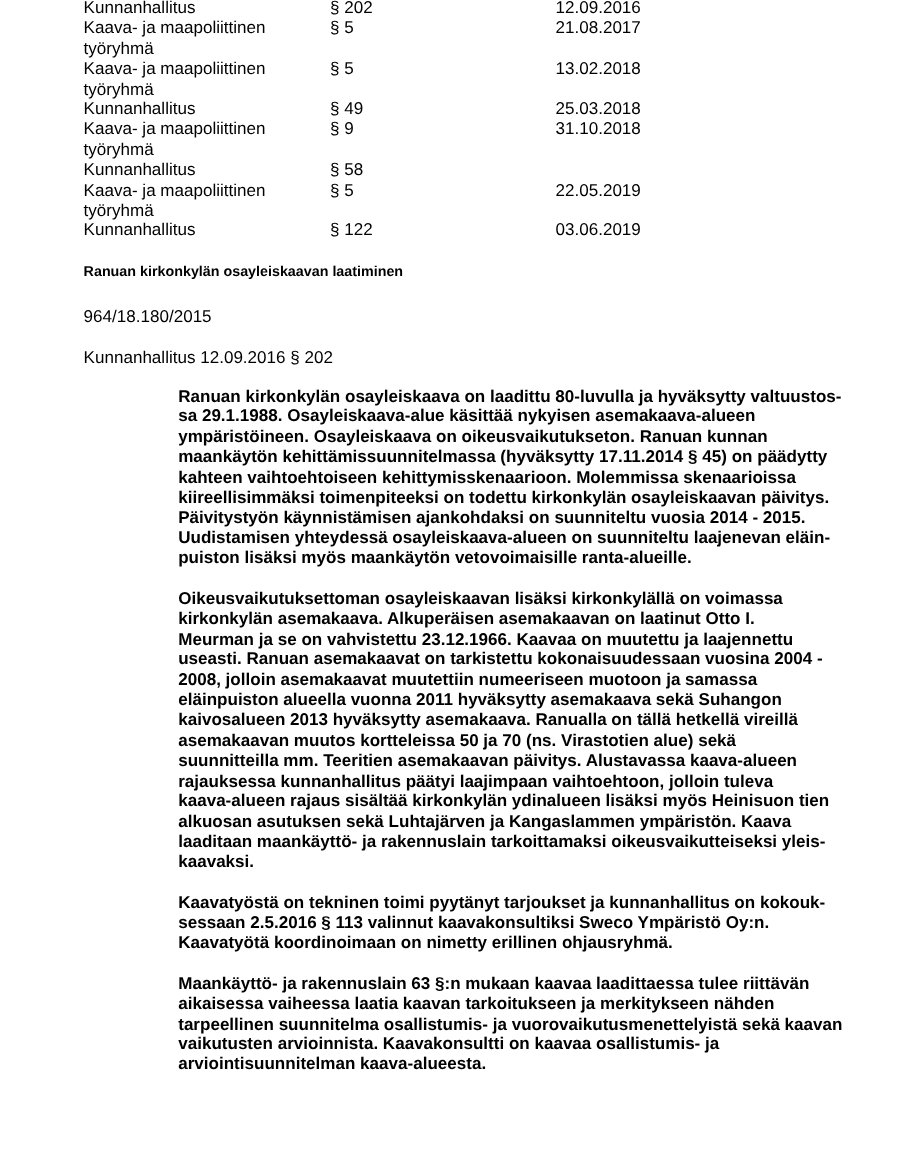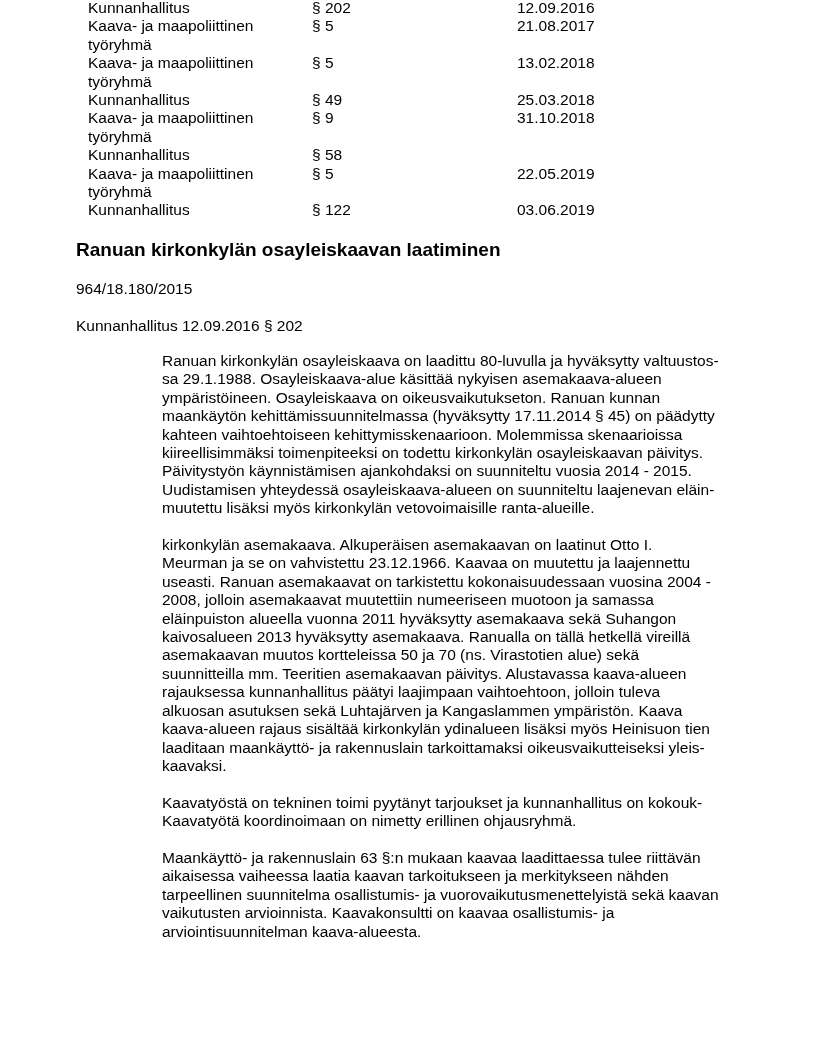--- a/index.html
+++ b/index.html
@@ -2,32 +2,32 @@
 <html><head>
 <meta charset="utf-8">
 <style>
   html, body { margin: 0; padding: 0; background: #ffffff; }
   body {
     width: 816px; height: 1056px; overflow: hidden; position: relative;
     font-family: "Liberation Sans", sans-serif; color: #000000;
     font-size: 15.5px;
   }
   .page { position: absolute; left: 0; top: 0; width: 816px; height: 1056px; }
-  .tbl { position: absolute; left: 88px; top: -1px; }
+  .tbl { position: absolute; left: 76px; top: -1px; }
   .row { display: flex; line-height: 18.4px; }
   .c1 { width: 224px; }
   .c2 { width: 205px; }
   .c3 { width: 200px; }
   .title {
     position: absolute; left: 76px; top: 239px;
-    font-weight: bold; font-size: 19px; margin: 0;
+    font-weight: bold; font-size: 13px; margin: 0;
   }
   .ref { position: absolute; left: 76px; top: 280px; margin: 0; }
   .meeting { position: absolute; left: 76px; top: 317px; margin: 0; }
-  .body { position: absolute; left: 162px; top: 352px; width: 590px; }
+  .body { position: absolute; left: 162px; top: 352px; width: 590px; font-weight: bold; }
   .body p { margin: 0 0 18.4px 0; line-height: 18.4px; }
   .body span.line { display: block; white-space: nowrap; }
 </style>
 </head>
 <body>
 
 <div class="page">
 
   <div class="tbl">
     <div class="row">
@@ -98,39 +98,41 @@
   <div class="body" id="body-text">
       <p>
         <span class="line">Ranuan kirkonkylän osayleiskaava on laadittu 80-luvulla ja hyväksytty valtuustos-</span>
         <span class="line">sa 29.1.1988. Osayleiskaava-alue käsittää nykyisen asemakaava-alueen</span>
         <span class="line">ympäristöineen. Osayleiskaava on oikeusvaikutukseton. Ranuan kunnan</span>
         <span class="line">maankäytön kehittämissuunnitelmassa (hyväksytty 17.11.2014 § 45) on päädytty</span>
         <span class="line">kahteen vaihtoehtoiseen kehittymisskenaarioon. Molemmissa skenaarioissa</span>
         <span class="line">kiireellisimmäksi toimenpiteeksi on todettu kirkonkylän osayleiskaavan päivitys.</span>
         <span class="line">Päivitystyön käynnistämisen ajankohdaksi on suunniteltu vuosia 2014 - 2015.</span>
         <span class="line">Uudistamisen yhteydessä osayleiskaava-alueen on suunniteltu laajenevan eläin-</span>
-        <span class="line">muutettu lisäksi myös kirkonkylän vetovoimaisille ranta-alueille.</span>
+        <span class="line">puiston lisäksi myös maankäytön vetovoimaisille ranta-alueille.</span>
       </p>
       <p>
+        <span class="line">Oikeusvaikutuksettoman osayleiskaavan lisäksi kirkonkylällä on voimassa</span>
         <span class="line">kirkonkylän asemakaava. Alkuperäisen asemakaavan on laatinut Otto I.</span>
         <span class="line">Meurman ja se on vahvistettu 23.12.1966. Kaavaa on muutettu ja laajennettu</span>
         <span class="line">useasti. Ranuan asemakaavat on tarkistettu kokonaisuudessaan vuosina 2004 -</span>
         <span class="line">2008, jolloin asemakaavat muutettiin numeeriseen muotoon ja samassa</span>
         <span class="line">eläinpuiston alueella vuonna 2011 hyväksytty asemakaava sekä Suhangon</span>
         <span class="line">kaivosalueen 2013 hyväksytty asemakaava. Ranualla on tällä hetkellä vireillä</span>
         <span class="line">asemakaavan muutos kortteleissa 50 ja 70 (ns. Virastotien alue) sekä</span>
         <span class="line">suunnitteilla mm. Teeritien asemakaavan päivitys. Alustavassa kaava-alueen</span>
         <span class="line">rajauksessa kunnanhallitus päätyi laajimpaan vaihtoehtoon, jolloin tuleva</span>
+        <span class="line">kaava-alueen rajaus sisältää kirkonkylän ydinalueen lisäksi myös Heinisuon tien</span>
         <span class="line">alkuosan asutuksen sekä Luhtajärven ja Kangaslammen ympäristön. Kaava</span>
-        <span class="line">kaava-alueen rajaus sisältää kirkonkylän ydinalueen lisäksi myös Heinisuon tien</span>
         <span class="line">laaditaan maankäyttö- ja rakennuslain tarkoittamaksi oikeusvaikutteiseksi yleis-</span>
         <span class="line">kaavaksi.</span>
       </p>
       <p>
         <span class="line">Kaavatyöstä on tekninen toimi pyytänyt tarjoukset ja kunnanhallitus on kokouk-</span>
+        <span class="line">sessaan 2.5.2016 § 113 valinnut kaavakonsultiksi Sweco Ympäristö Oy:n.</span>
         <span class="line">Kaavatyötä koordinoimaan on nimetty erillinen ohjausryhmä.</span>
       </p>
       <p>
         <span class="line">Maankäyttö- ja rakennuslain 63 §:n mukaan kaavaa laadittaessa tulee riittävän</span>
         <span class="line">aikaisessa vaiheessa laatia kaavan tarkoitukseen ja merkitykseen nähden</span>
         <span class="line">tarpeellinen suunnitelma osallistumis- ja vuorovaikutusmenettelyistä sekä kaavan</span>
         <span class="line">vaikutusten arvioinnista. Kaavakonsultti on kaavaa osallistumis- ja</span>
         <span class="line">arviointisuunnitelman kaava-alueesta.</span>
       </p>
     </div>

